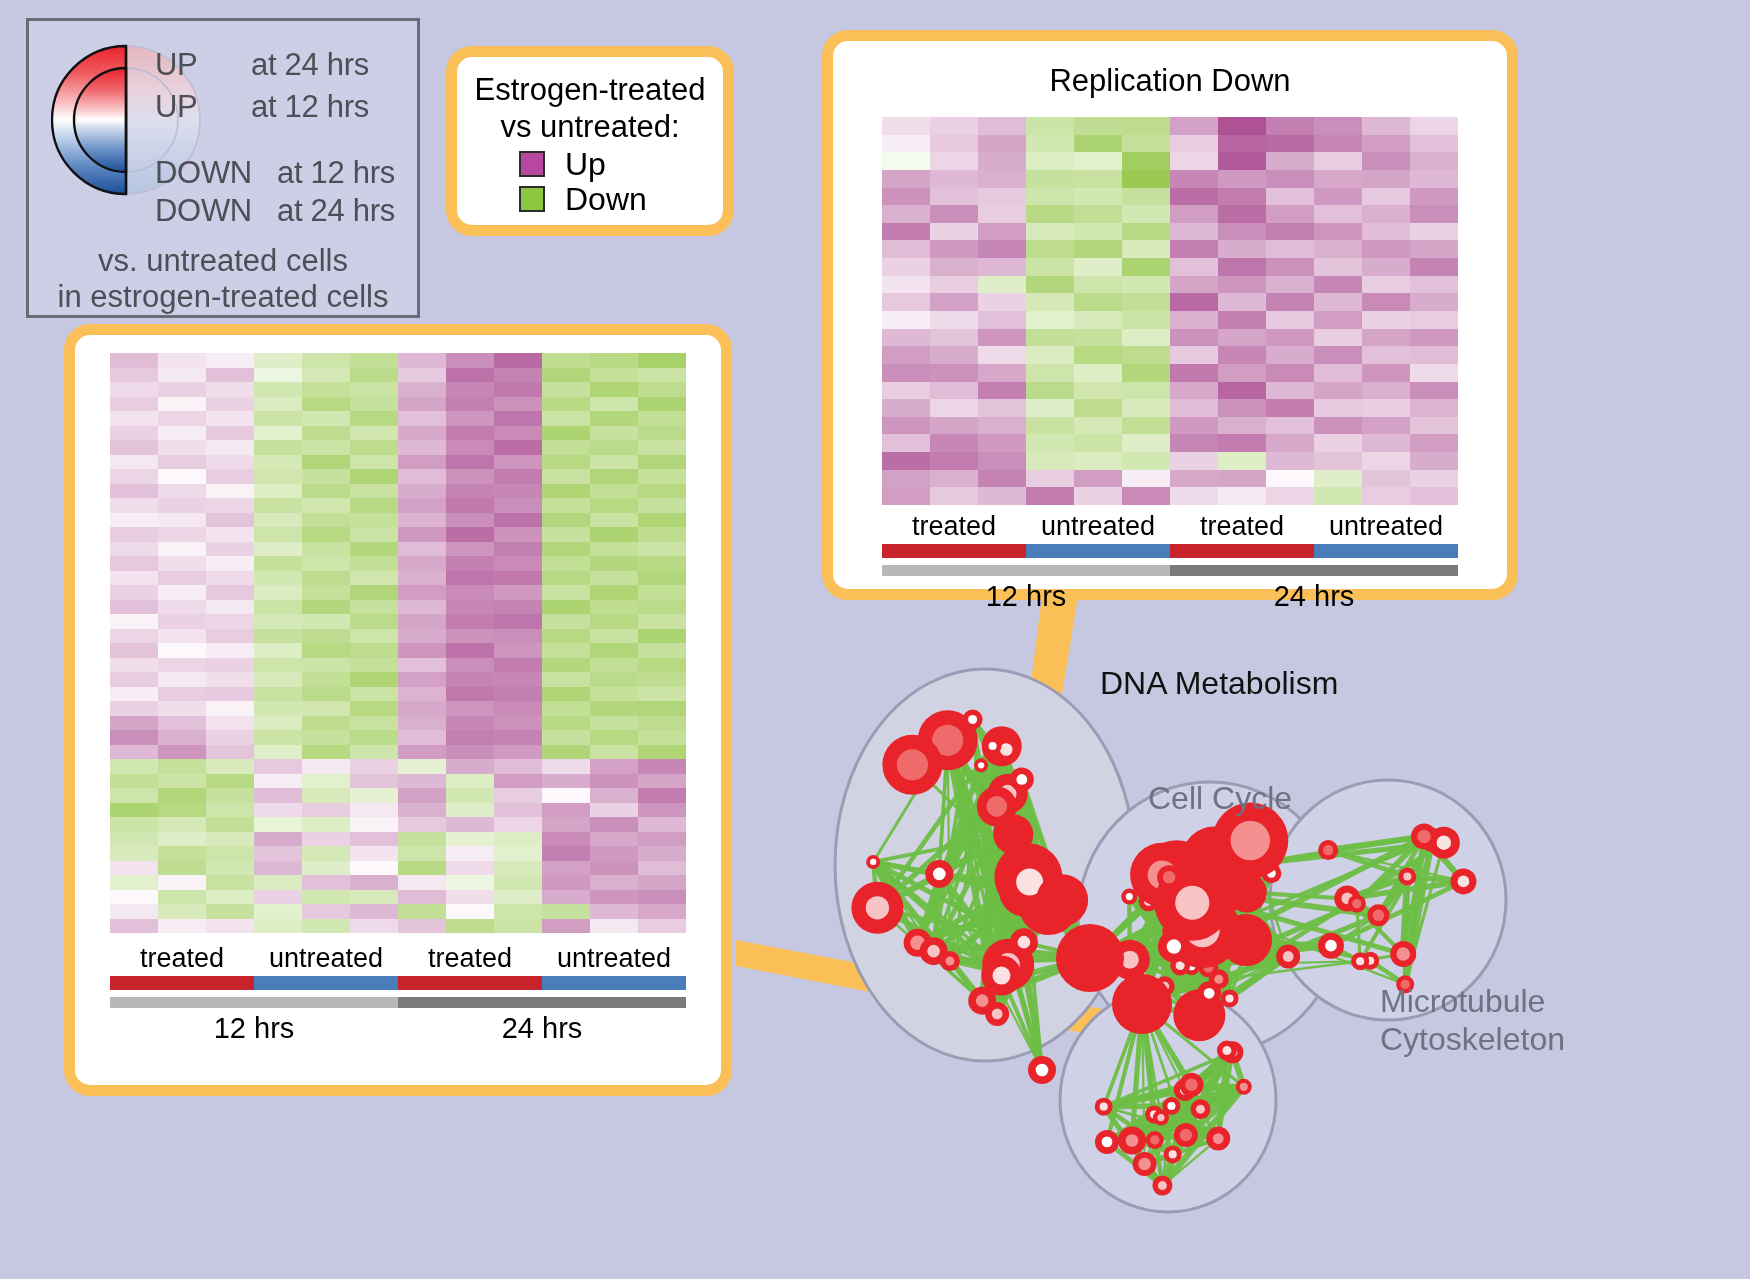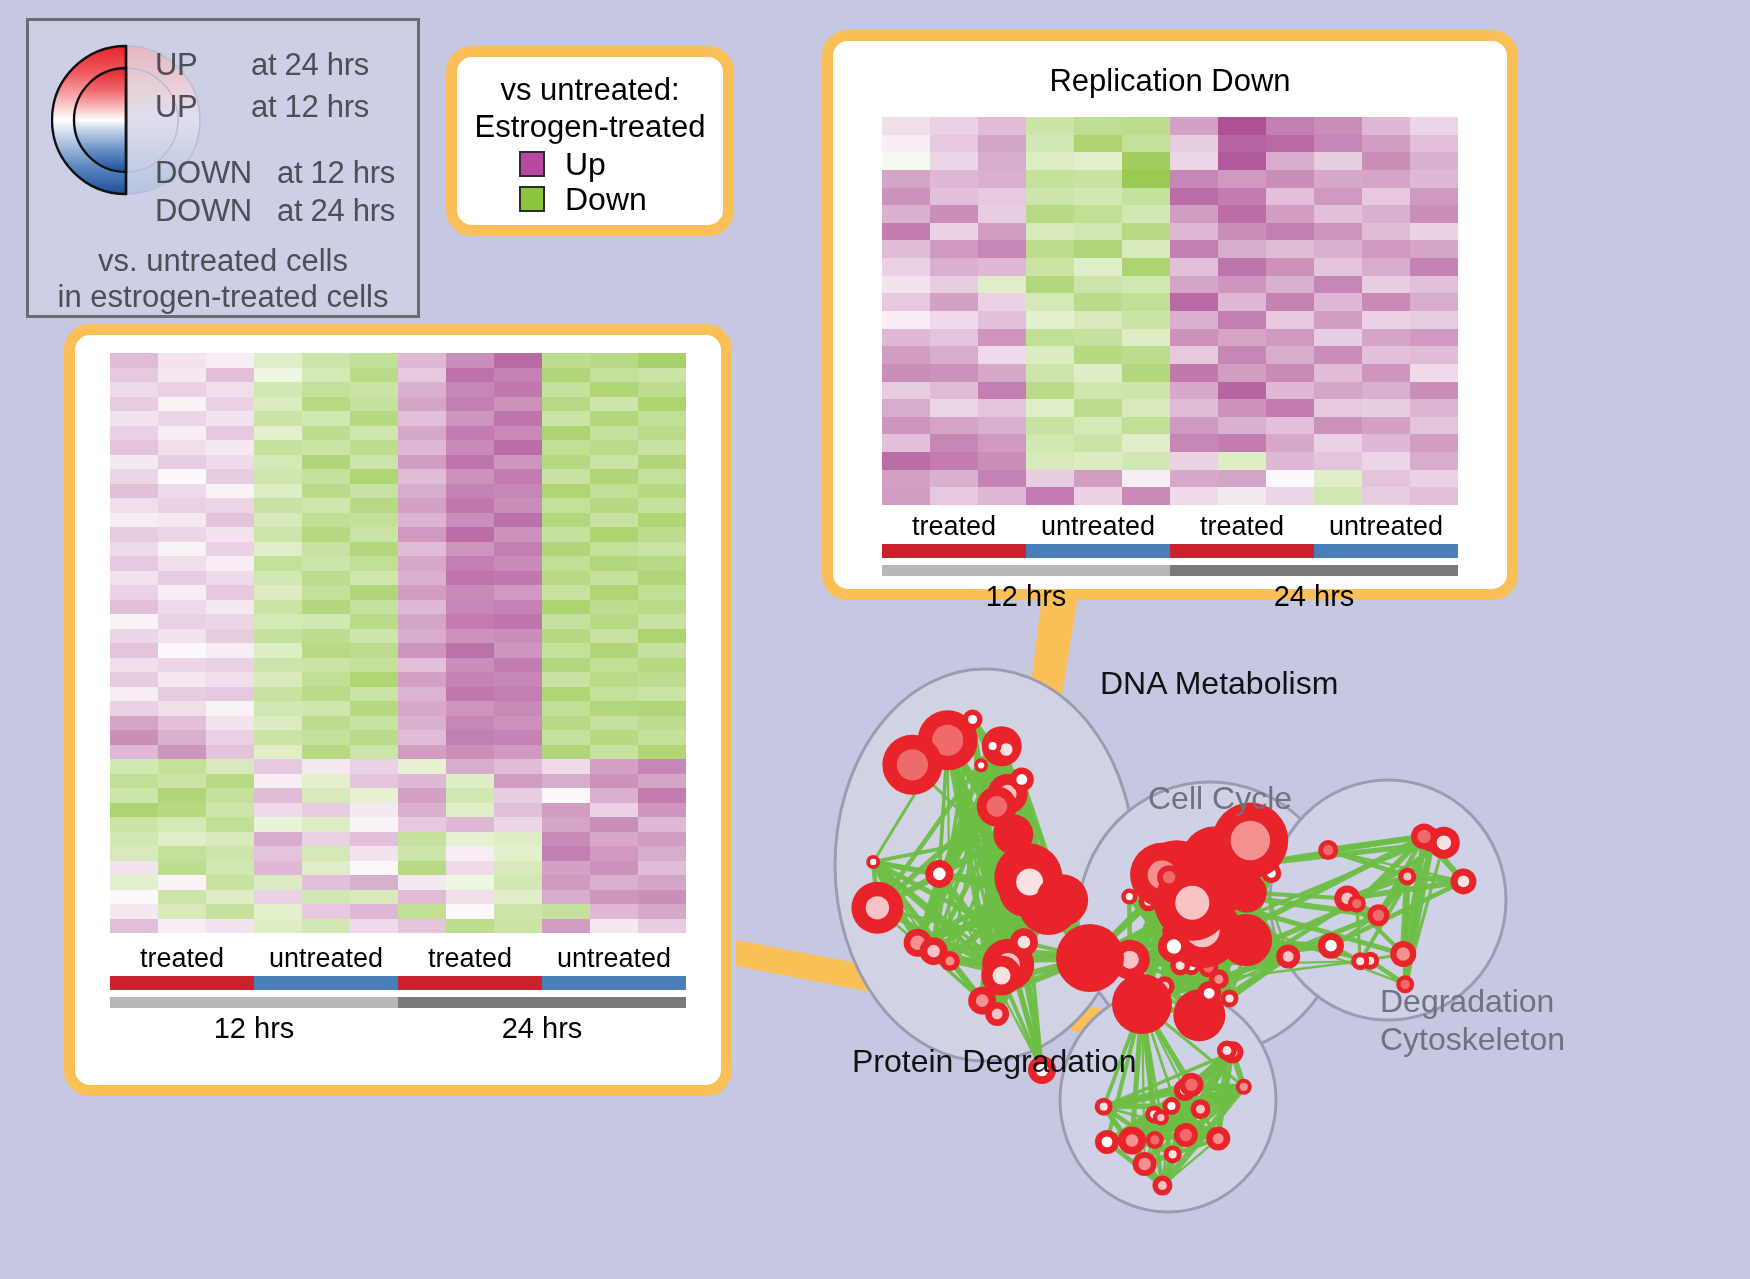--- a/index.html
+++ b/index.html
@@ -122,22 +122,22 @@
   <span class="keytxt" style="left:248px;top:172px;">at 24 hrs</span>
 
   <div id="keyfoot">
     <div>vs. untreated cells</div>
     <div>in estrogen-treated cells</div>
   </div>
 </div>
 
 <div class="abs opanel" id="legendbox">
   <div class="ltitle">
+    <div>Estrogen-treated</div>
     <div>vs untreated:</div>
-    <div>Estrogen-treated</div>
   </div>
   <div class="lrow">
     <span class="lswatch" id="sw-up" style="background: rgb(184, 71, 159);"></span>
     <span class="lbl">Up</span>
   </div>
   <div class="lrow">
     <span class="lswatch" id="sw-down" style="background: rgb(140, 198, 63);"></span>
     <span class="lbl">Down</span>
   </div>
 </div>
@@ -1963,18 +1963,17 @@
       </g>
       <g>
         <circle cx="352" cy="404" r="30" fill="#e8232a"></circle>
       </g>
     </g>
 </svg>
 
 <span class="netlabel" id="lbl-dna">DNA Metabolism</span>
 <span class="netlabel" id="lbl-cc">Cell Cycle</span>
 <div class="netlabel" id="lbl-mt">
-  <div>Degradation</div>
+  <div>Microtubule</div>
   <div>Cytoskeleton</div>
 </div>
 <div class="netlabel" id="lbl-ub">
-  <div>Protein Degradation</div>
 </div>
 
 </body></html>

